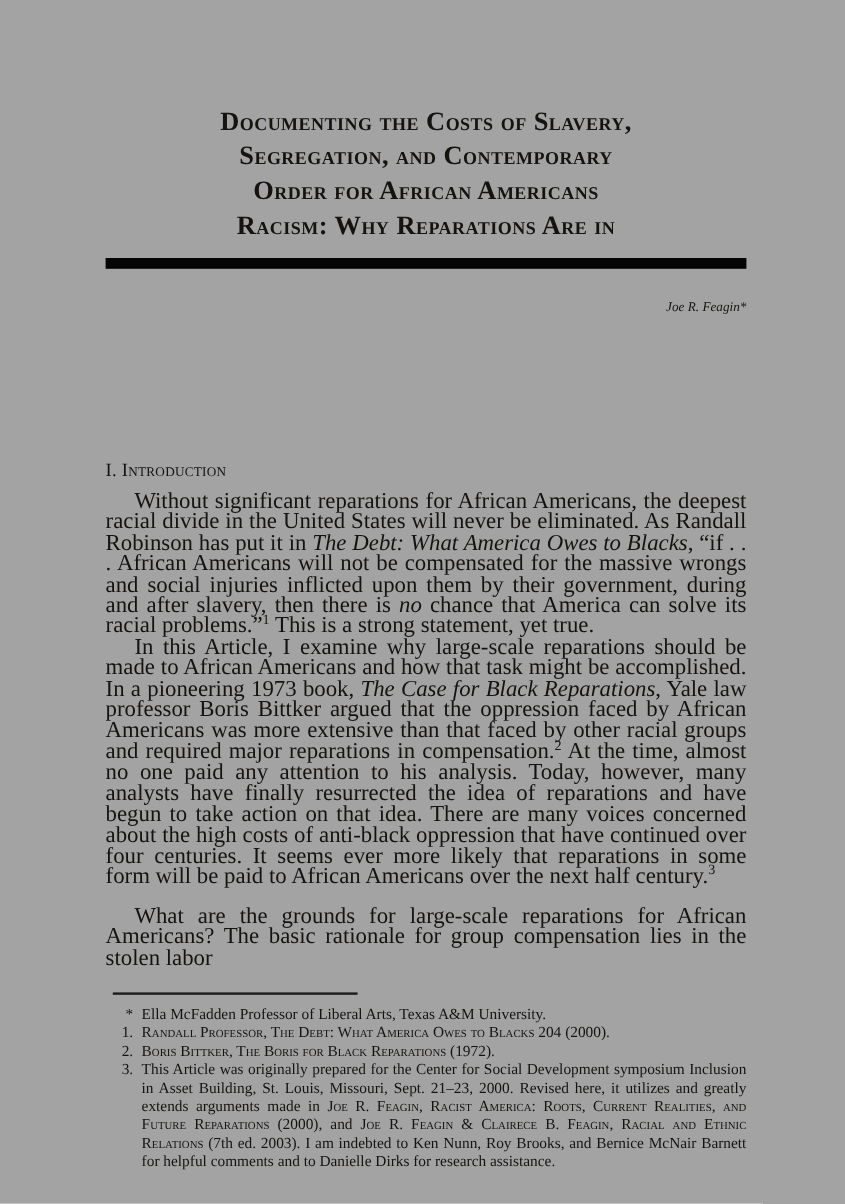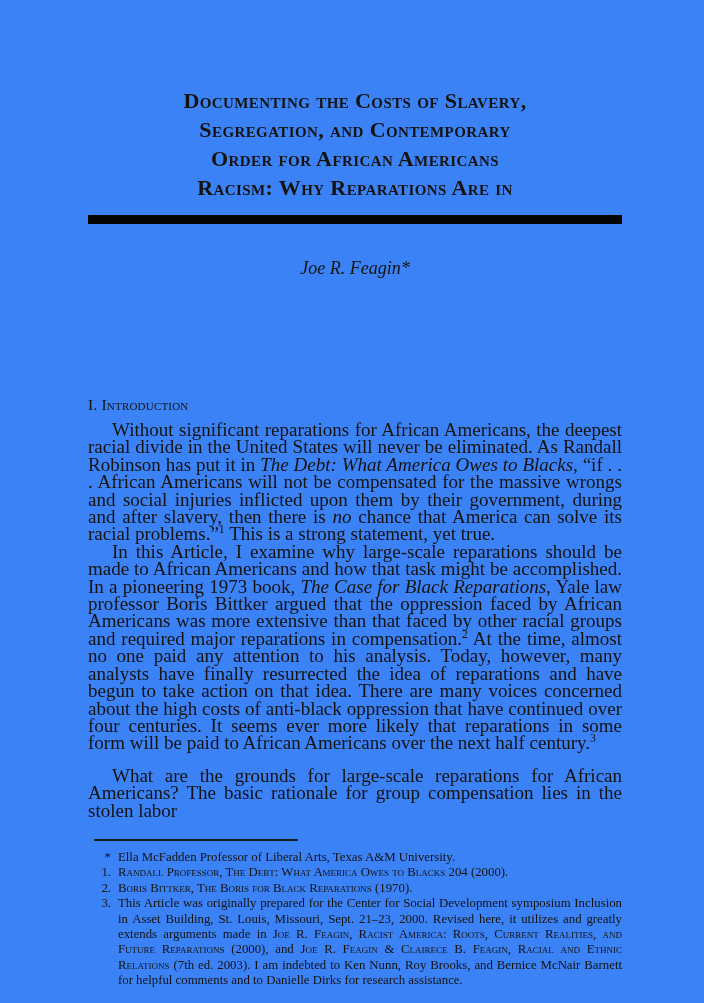--- a/index.html
+++ b/index.html
@@ -1,21 +1,21 @@
 <!DOCTYPE html>
 <html lang="en"><head>
 <meta charset="utf-8">
 <title>Scanned Article Page</title>
 <style>
   html, body { margin:0; padding:0; background:#d8d8d8; }
   .page {
     position:relative;
     width:704px; height:1003px;
     margin:0 auto;
-    background:#3b82f6;
+    background:#a3a3a3;
     color:#151310;
     font-family:"Liberation Serif","DejaVu Serif",serif;
     overflow:hidden;
     box-sizing:border-box;
   }
   .content {
     position:absolute;
     left:88px; top:0;
     width:534px;
   }
@@ -28,24 +28,24 @@
     font-size:22px;
     line-height:29px;
     letter-spacing:0.4px;
   }
   .title-rule {
     height:9px;
     background:#050505;
     margin-top:13px;
   }
   .author {
-    margin-top:35px;
-    text-align:center;
+    margin-top:23px;
+    text-align:right;
     font-style:italic;
-    font-size:18px;
+    font-size:11px;
     line-height:18px;
   }
   
   #article-body { margin-top:119px; }
   .section + .section { margin-top:15px; }
   .section-heading {
     margin:0 0 7px 0;
     font-weight:400;
     font-variant:small-caps;
     font-size:15.5px;
@@ -110,19 +110,19 @@
         <section class="section">
           <p class="para"><span>What are the grounds for large-scale reparations for African Americans? The basic rationale for group compensation lies in the stolen labor</span></p>
         </section>
       </div>
 
     <footer class="footnote-area">
       <div class="fn-rule"></div>
       <div id="footnotes-list">
           <div class="footnote"><span class="fn-marker">*</span><span>Ella McFadden Professor of Liberal Arts, Texas A&amp;M University.</span></div>
           <div class="footnote"><span class="fn-marker">1.</span><span class="sc">Randall Professor, The Debt: What America Owes to Blacks</span><span> 204 (2000).</span></div>
-          <div class="footnote"><span class="fn-marker">2.</span><span class="sc">Boris Bittker, The Boris for Black Reparations</span><span> (1970).</span></div>
+          <div class="footnote"><span class="fn-marker">2.</span><span class="sc">Boris Bittker, The Boris for Black Reparations</span><span> (1972).</span></div>
           <div class="footnote"><span class="fn-marker">3.</span><span>This Article was originally prepared for the Center for Social Development symposium Inclusion in Asset Building, St. Louis, Missouri, Sept. 21–23, 2000. Revised here, it utilizes and greatly extends arguments made in </span><span class="sc">Joe R. Feagin, Racist America: Roots, Current Realities, and Future Reparations</span><span> (2000), and </span><span class="sc">Joe R. Feagin &amp; Clairece B. Feagin, Racial and Ethnic Relations</span><span> (7th ed. 2003). I am indebted to Ken Nunn, Roy Brooks, and Bernice McNair Barnett for helpful comments and to Danielle Dirks for research assistance.</span></div>
         </div>
     </footer>
 
   </div>
 </div>
 
 </body></html>

